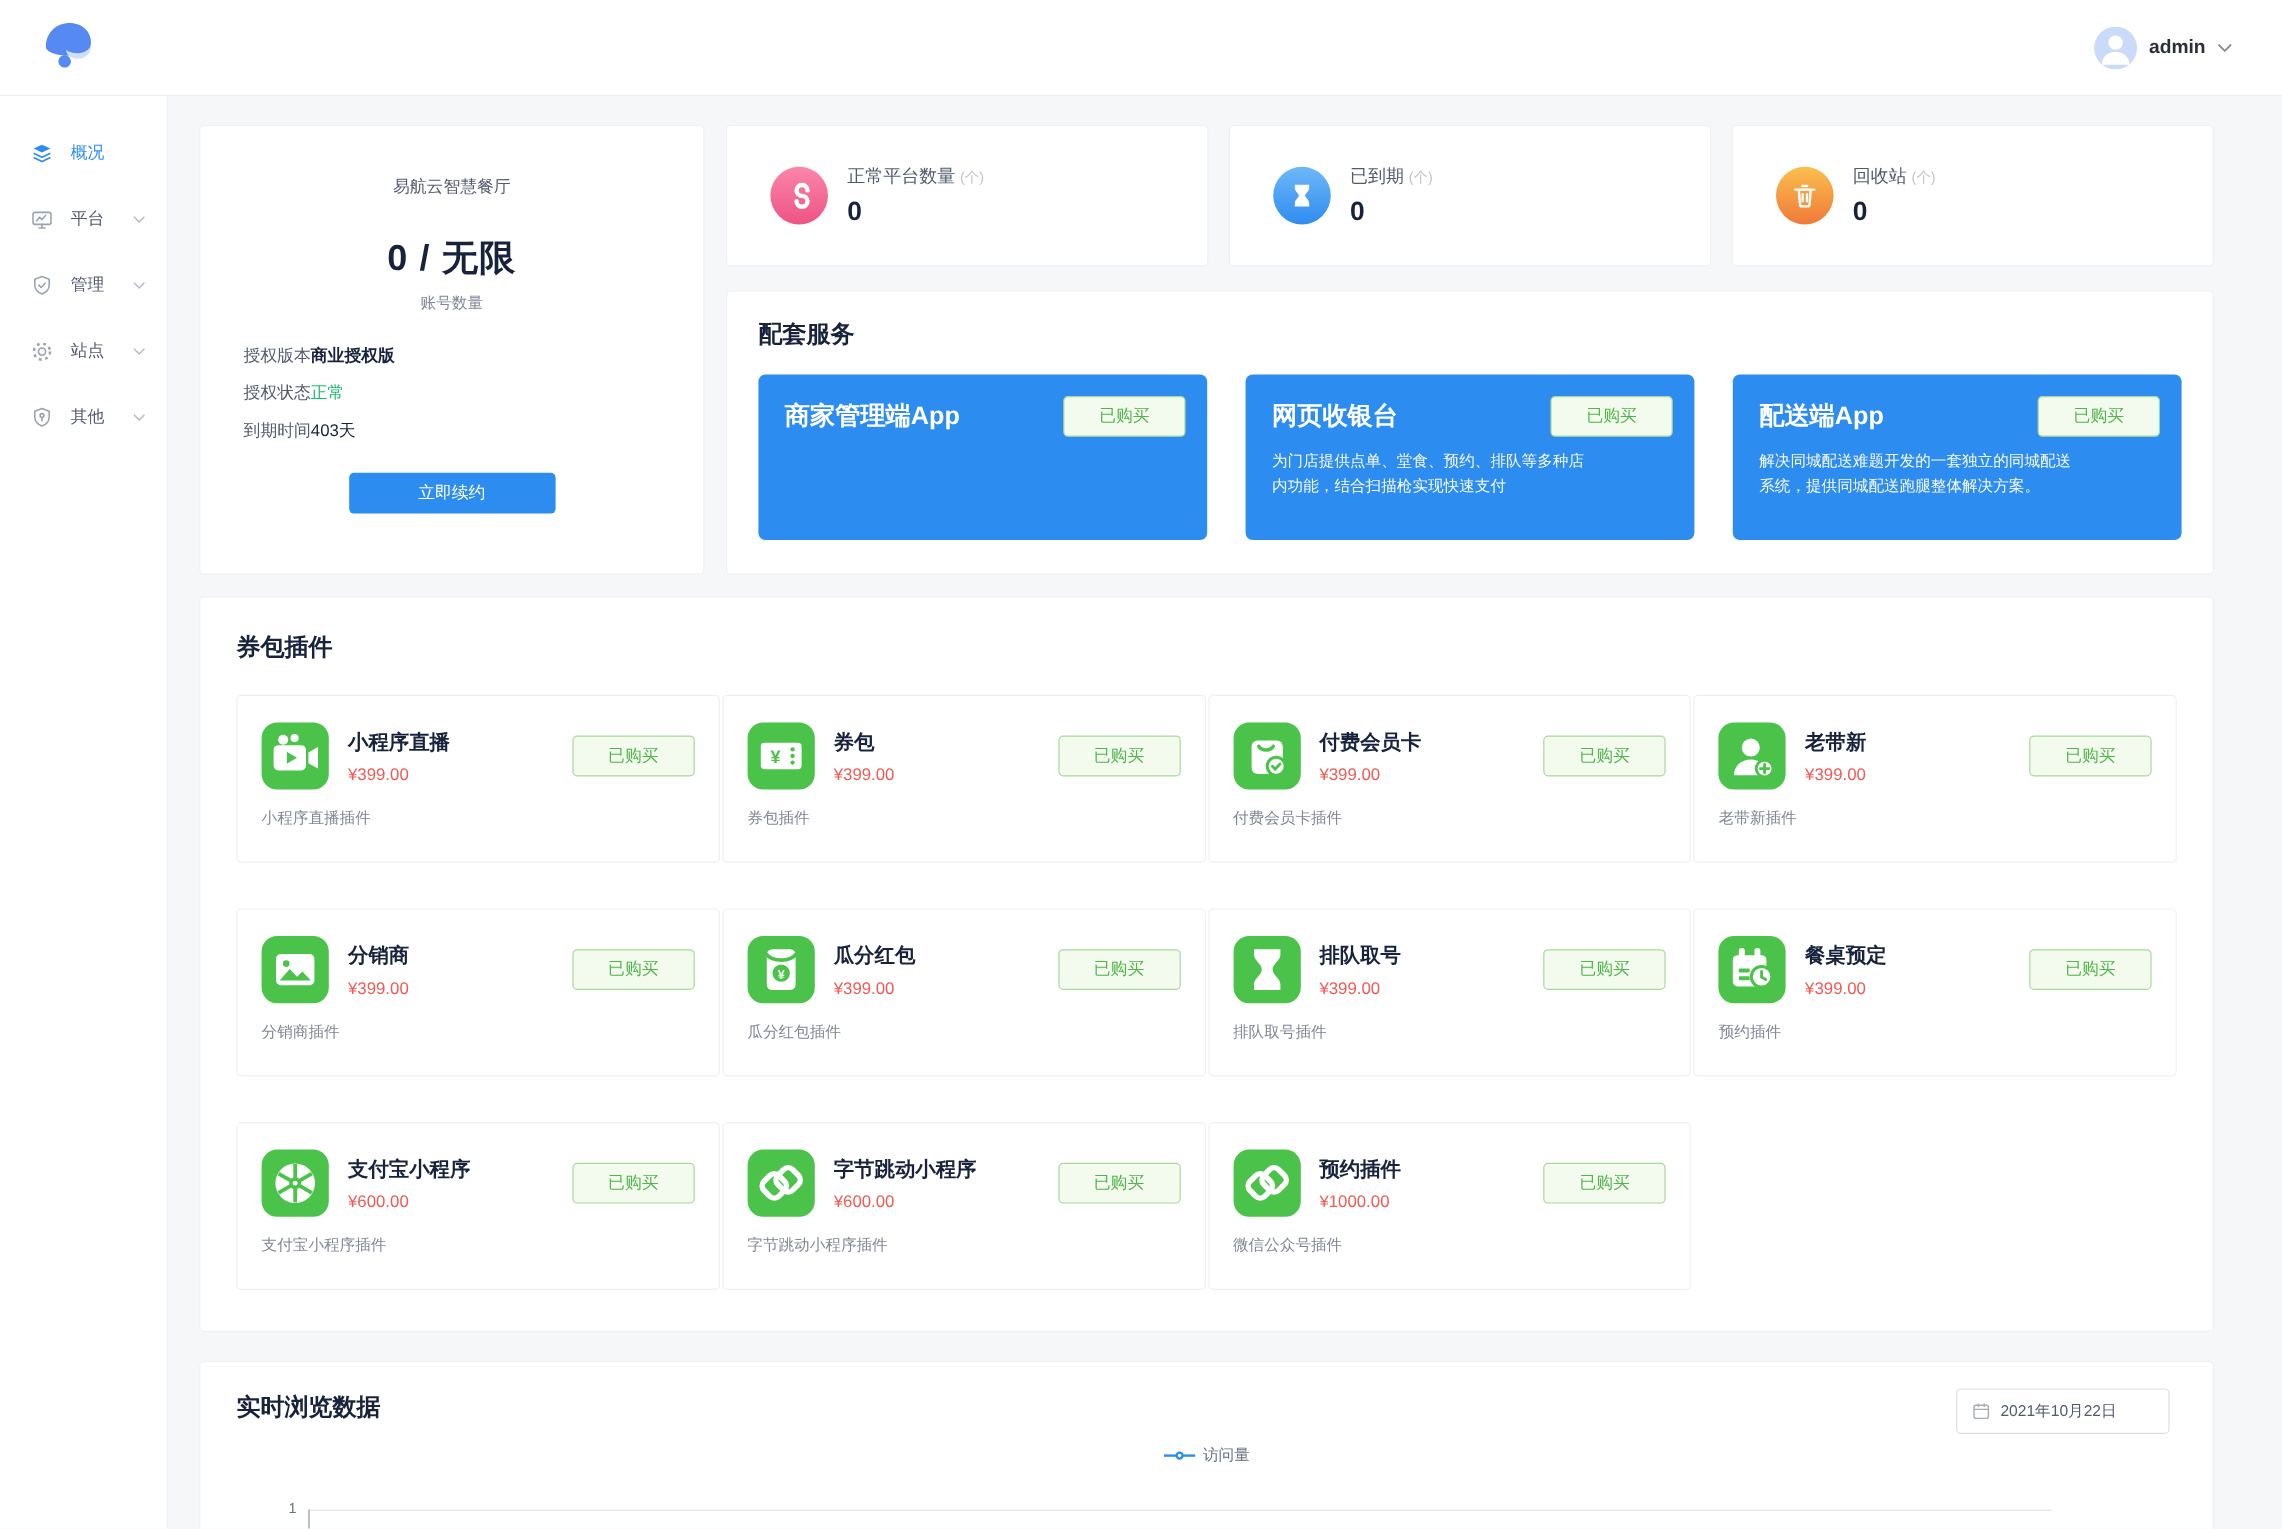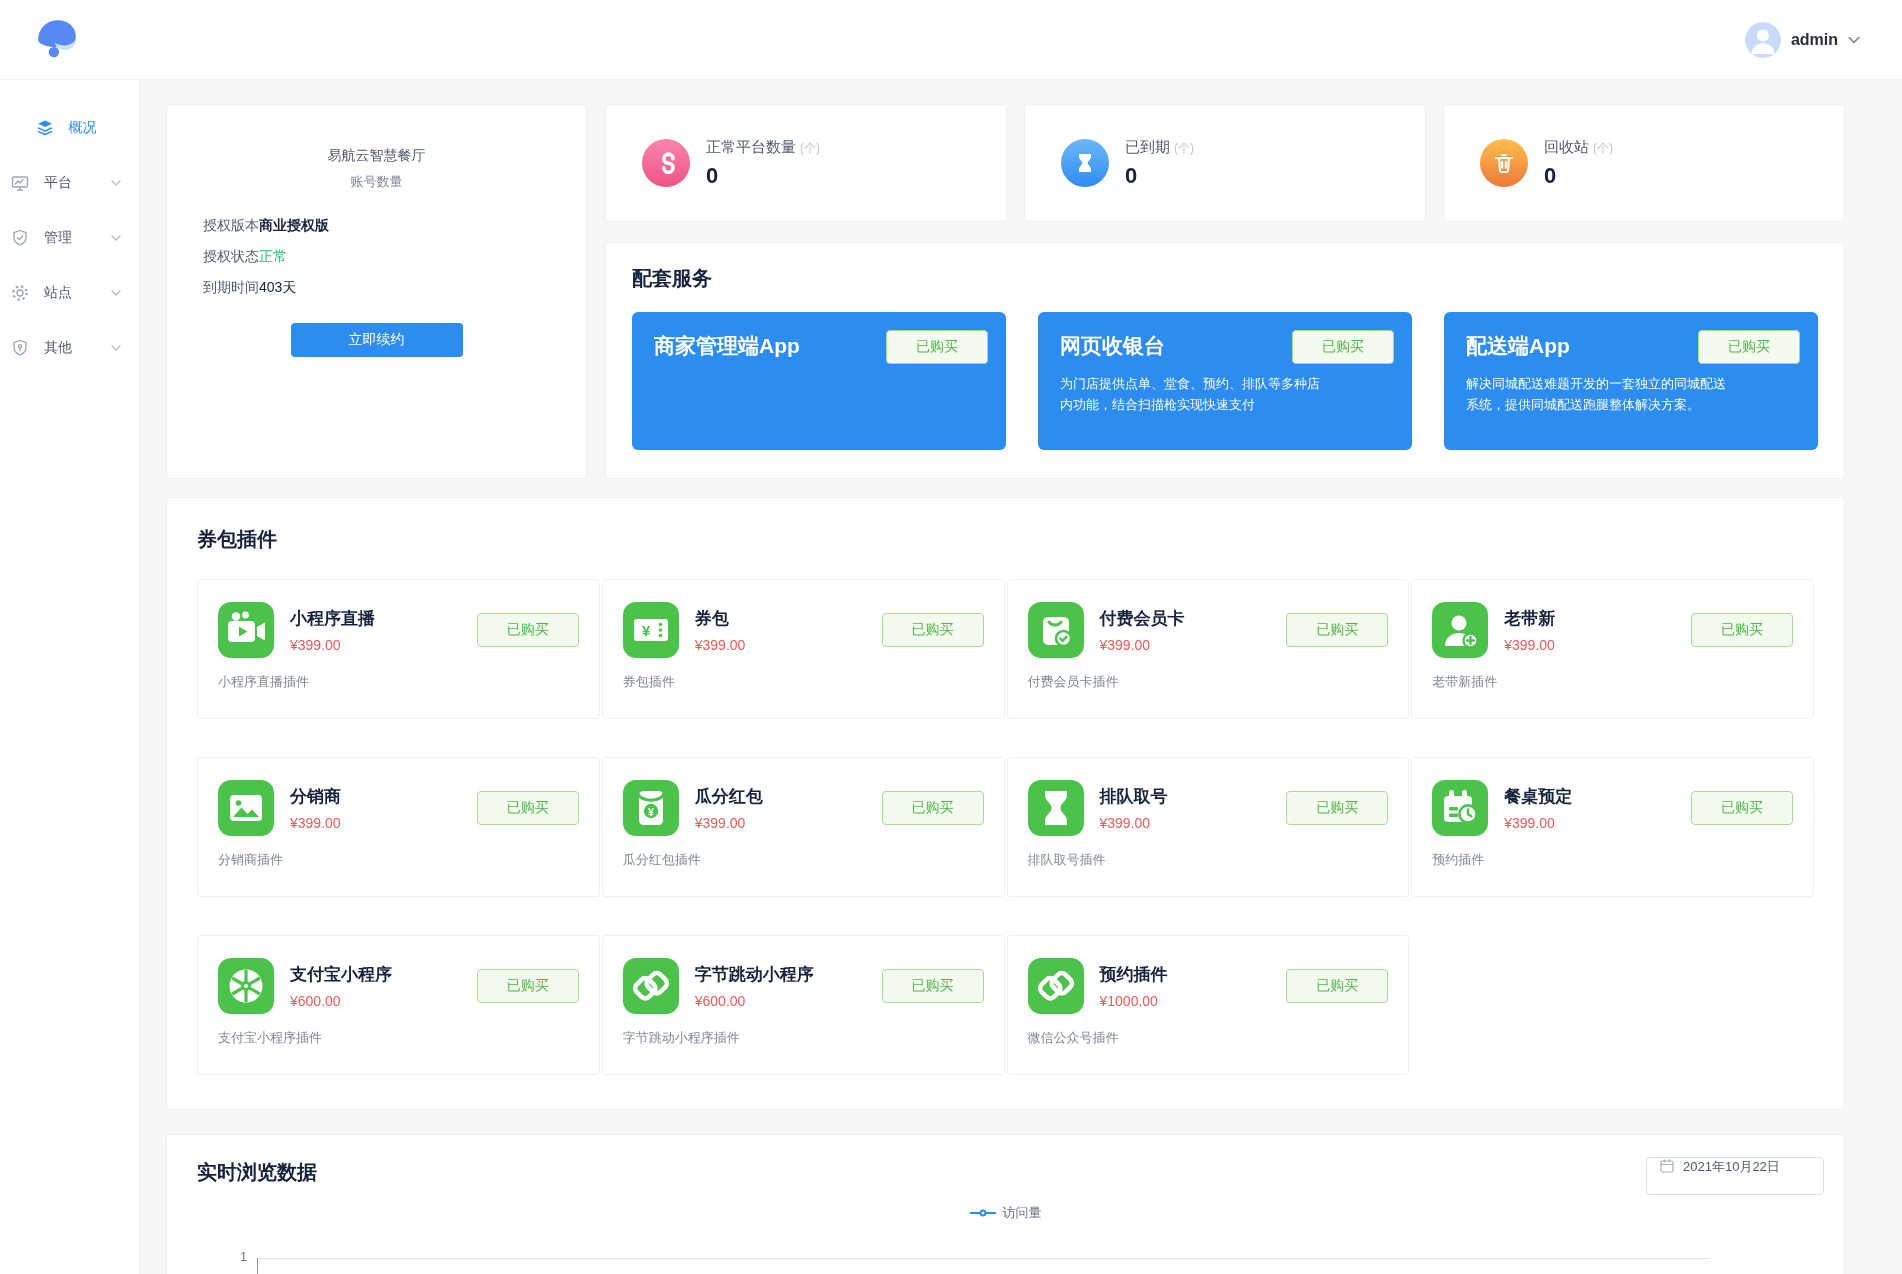--- a/index.html
+++ b/index.html
@@ -18,22 +18,22 @@
     display:flex; align-items:center; justify-content:space-between; padding:0 42px 0 34px;
   }
   .userbox{ display:flex; align-items:center; gap:10px; cursor:pointer; }
   .avatar{ width:36px; height:36px; border-radius:50%; overflow:hidden; }
   .username{ font-size:16px; font-weight:bold; color:#2b2f36; }
   .frame{ display:flex; height:1194px; }
   .sidebar{
     width:140px; background:#fff; border-right:1px solid #f0f1f3; padding-top:20px; flex:none;
   }
   .side-item{
-    height:55px; display:flex; align-items:center; padding:0 18px 0 11px; cursor:pointer;
-    font-size:14px; color:var(--txt); gap:15px;justify-content:center;
+    height:55px; display:flex; align-items:center; padding:0 18px 0 26px; cursor:pointer;
+    font-size:14px; color:var(--txt); gap:15px;
   }
   .side-item .s-ico{ width:18px; height:18px; color:#9aa3b2; flex:none; display:flex; }
   .side-item .s-chev{ margin-left:auto; color:#b6bcc6; display:flex; }
   .side-item.active{ color:var(--primary); }
   .side-item.active .s-ico{ color:var(--primary); }
   .main{ flex:1; padding:24px 57px 0 26px; overflow:hidden; }
   .panel{ background:#fff; border:1px solid var(--panel-bd); border-radius:4px; }
   .top-row{ display:flex; gap:18px; }
   
   .license{ width:421px; height:375px; flex:none; padding:26px 36px; }
@@ -81,22 +81,22 @@
   .plugin-card{ background:#fff; border:1px solid var(--panel-bd); border-radius:4px; height:140px; padding:22px 20px; }
   .plug-top{ display:flex; align-items:center; gap:16px; }
   .plug-ico{ width:56px; height:56px; border-radius:13px; background:var(--plugin-green); flex:none; }
   .plug-info{ flex:1; min-width:0; }
   .plug-name{ font-size:17px; font-weight:bold; color:var(--txt-dark); white-space:nowrap; }
   .plug-price{ font-size:14px; color:var(--price-red); margin-top:7px; }
   .plug-desc{ font-size:13px; color:var(--txt-gray); margin-top:15px; }
   
   .realtime{ margin-top:24px; height:380px; padding:24px 30px; position:relative; }
   .datebox{
-    position:absolute; top:22px; right:20px; width:178px; height:38px; border:1px solid #dcdee2;
-    border-radius:4px; display:flex; gap:8px; padding:0 12px; background:#fff; cursor:pointer;
+    position:absolute; top:22px; right:36px; width:178px; height:38px; border:1px solid #dcdee2;
+    border-radius:4px; display:flex; align-items:center; gap:8px; padding:0 12px; background:#fff; cursor:pointer;
   }
   .datebox span{ font-size:13px; color:var(--txt); }
   .legend{ display:flex; align-items:center; justify-content:center; gap:7px; margin-top:18px; cursor:pointer; }
   .legend-line{ width:26px; height:2px; background:var(--primary); position:relative; }
   .legend-line i{
     position:absolute; left:50%; top:50%; transform:translate(-50%,-50%);
     width:7px; height:7px; border:2px solid var(--primary); background:#fff; border-radius:50%; display:block;
   }
   .legend-label{ font-size:13px; color:#657180; }
   .chart-area{ position:relative; margin-top:36px; height:140px; }
@@ -201,20 +201,21 @@
           </svg>
       </span>
     </div>
   </div>
 
   <div class="main">
     <div class="top-row">
 
       <div class="panel license">
         <div class="lic-title">易航云智慧餐厅</div>
+        <div class="lic-quota">0 / 无限</div>
         <div class="lic-quota-label">账号数量</div>
         <div class="lic-fields">
           <div class="lic-row">
             <span>授权版本</span>
             <span class="v bold">商业授权版</span>
           </div>
           <div class="lic-row">
             <span>授权状态</span>
             <span class="v green">正常</span>
           </div>

